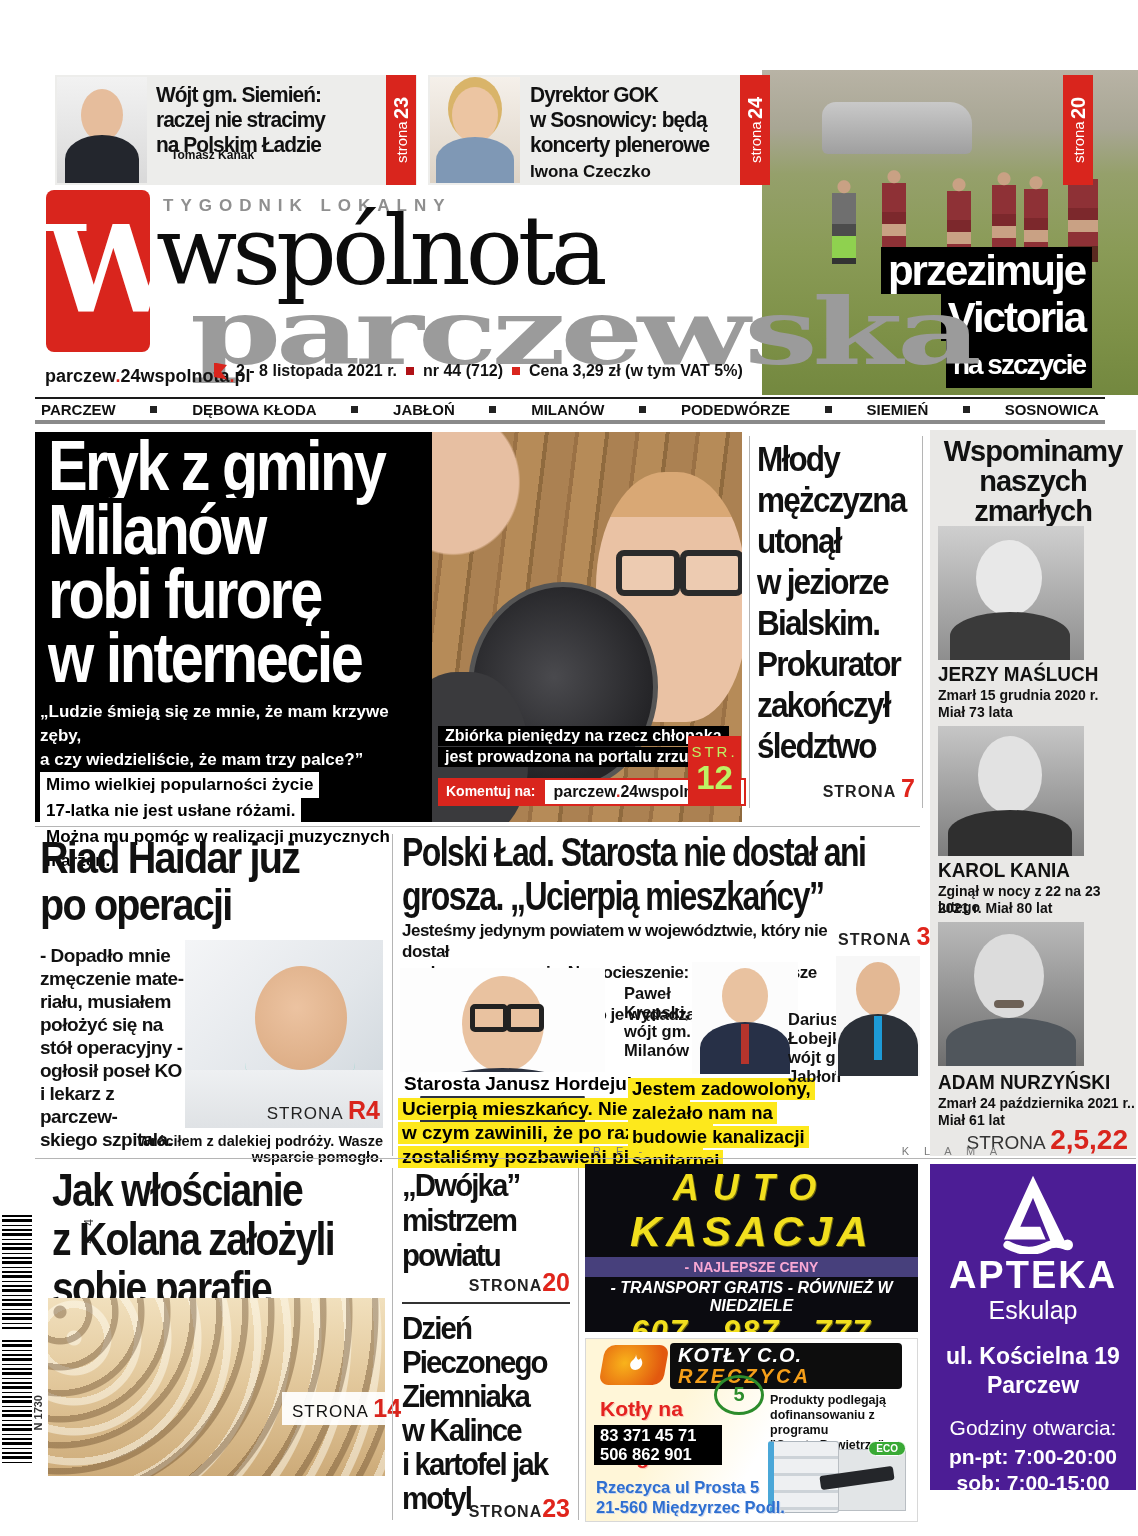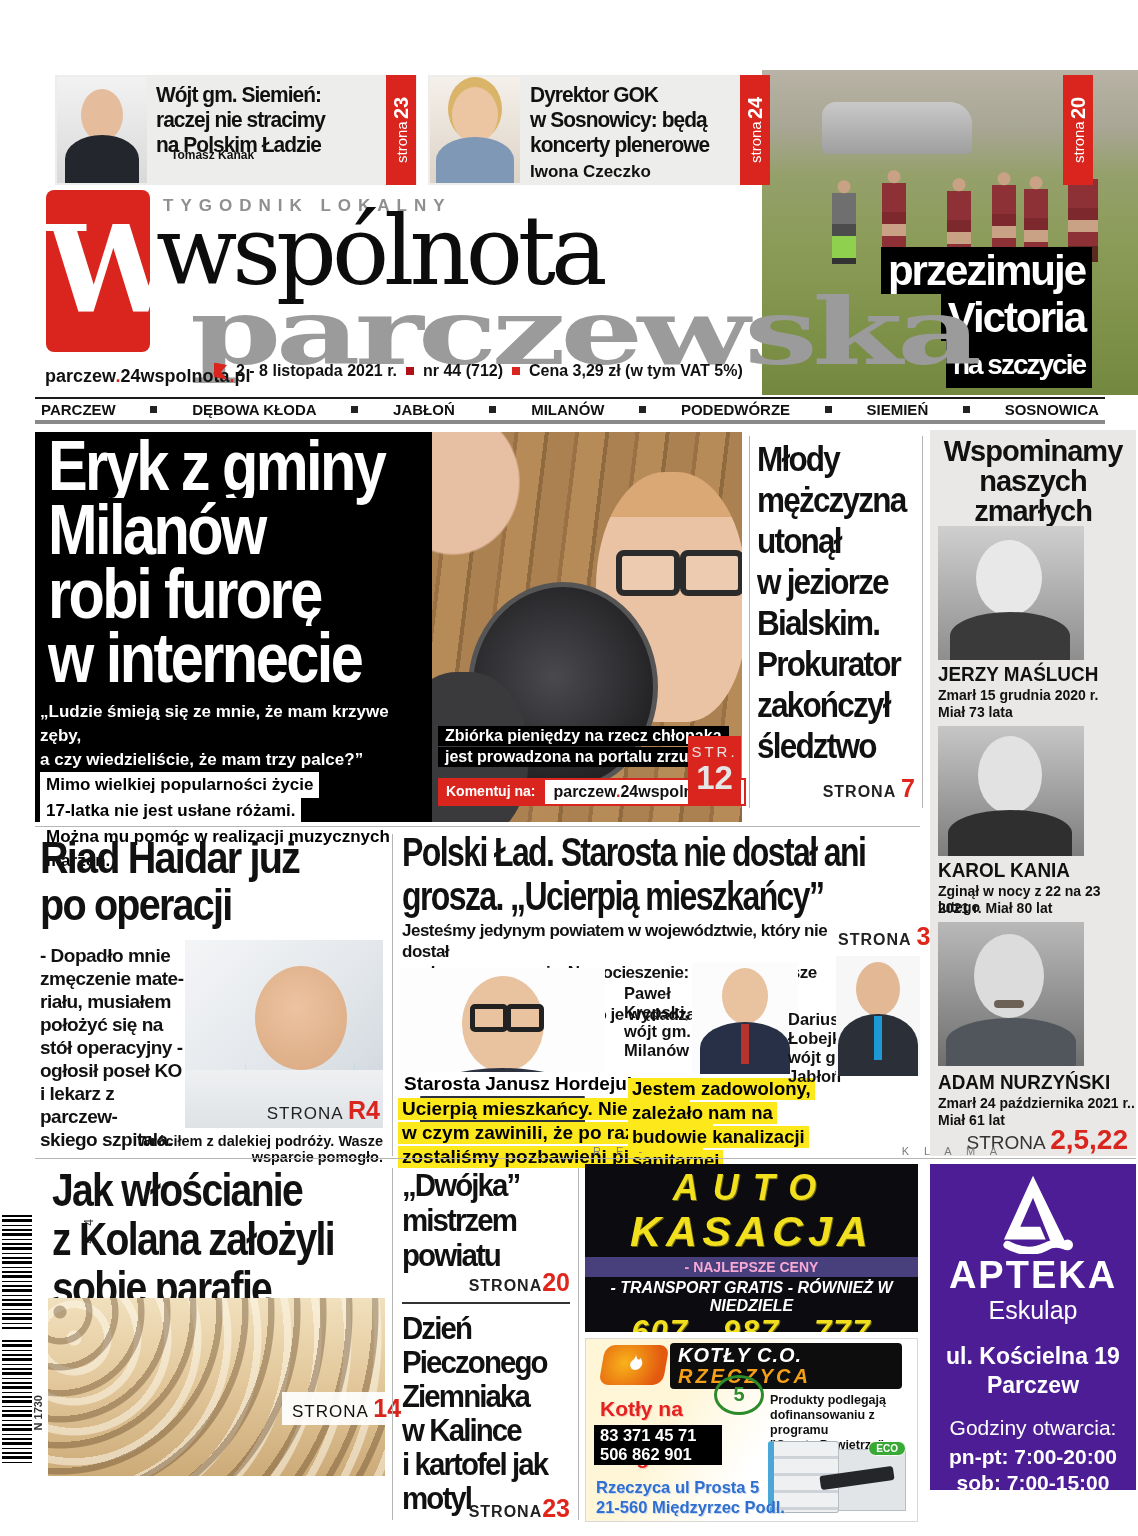--- a/index.html
+++ b/index.html
@@ -154,21 +154,21 @@
   <div class="abs" style="left:438px;top:726px;">
     <div><span class="chipb b" style="font-size:16px;">Zbiórka pieniędzy na rzecz chłopaka</span></div>
     <div style="margin-top:1px;"><span class="chipb b" style="font-size:16px;">jest prowadzona na portalu zrzutka.pl</span></div>
   </div>
   <div class="abs" style="left:438px;top:778px;display:flex;align-items:stretch;">
     <span style="background:#d9251d;color:#fff;font-size:14px;font-weight:bold;padding:5px 8px;">Komentuj na:</span>
     <span style="background:#fff;border:2px solid #d9251d;font-size:16px;font-weight:bold;padding:3px 8px;">
       <span>parczew</span><span class="red">.</span><span>24wspolnota</span><span class="red">.</span><span>pl</span>
     </span>
   </div>
-  <div class="abs ctr" style="left:688px;top:736px;width:53px;height:70px;background:#d9251d;color:#e5e5e5;">
+  <div class="abs ctr" style="left:688px;top:736px;width:53px;height:70px;background:#d9251d;color:#bef264;">
     <div style="font-size:15px;letter-spacing:3px;margin-top:7px;">STR.</div>
     <div class="b" style="font-size:33px;line-height:36px;">12</div>
   </div>
 
   <div class="abs vr" style="left:749px;top:436px;height:372px;"></div>
   <div class="abs sx90 hlt" style="left:757px;top:438px;width:185px;font-size:35px;line-height:41px;">
     <div>Młody</div>
     <div>mężczyzna</div>
     <div>utonął</div>
     <div>w jeziorze</div>

